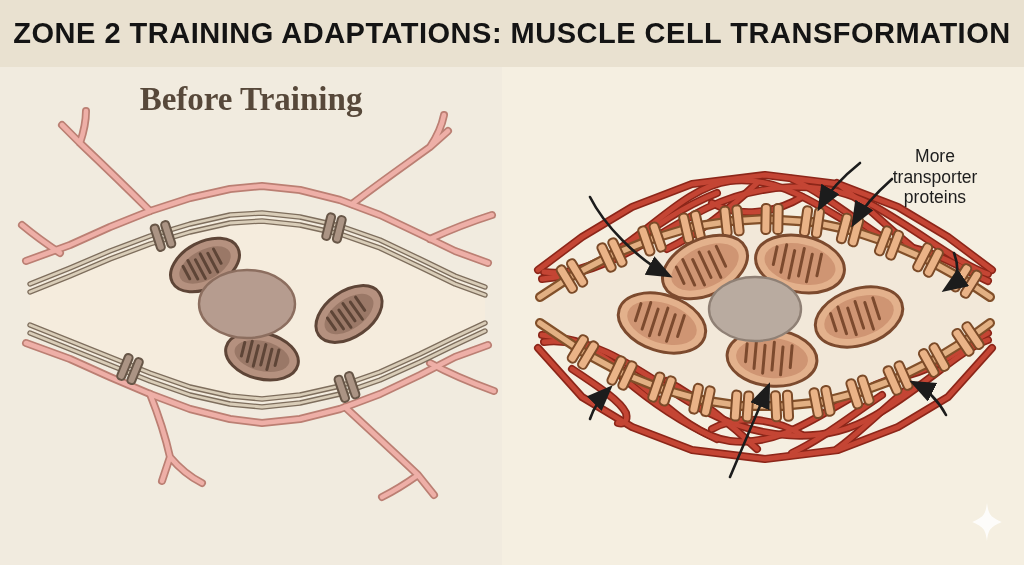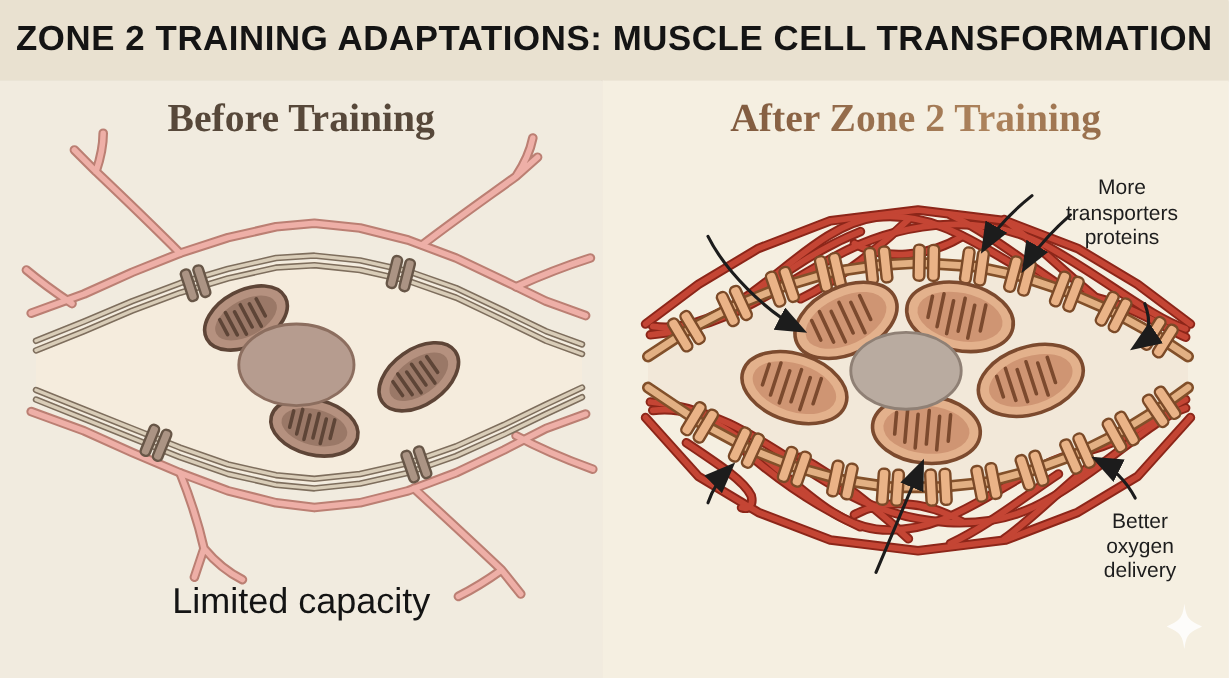--- a/index.html
+++ b/index.html
@@ -123,21 +123,20 @@
           </g>
           <g transform="translate(262 289) rotate(14)">
             <ellipse rx="37" ry="23" fill="var(--mito-left)" stroke="var(--mito-left-dark)" stroke-width="3"></ellipse>
             <ellipse rx="28" ry="15" fill="var(--mito-left-inner)" stroke="none"></ellipse>
             <path d="M -20,-9 L -20,5 M -13,-12 L -13,9 M -6,-9 L -6,12 M 1,-12 L 1,9 M 8,-9 L 8,12 M 15,-10 L 15,6" fill="none" stroke="var(--mito-left-dark)" stroke-width="3" stroke-linecap="round"></path>
           </g>
         </g>
       <ellipse cx="247" cy="237" rx="48" ry="34" fill="var(--nucleus-left)" stroke="var(--nucleus-left-dark)" stroke-width="2.4"></ellipse>
     </svg>
     <h2>Before Training</h2>
-    <div class="caption">Limited capacity</div>
   </section>
 
   <section class="panel right">
     <svg class="cellsvg" viewBox="0 0 522 498">
       <defs>
         <marker id="ah" markerWidth="10" markerHeight="10" refX="8" refY="4" orient="auto">
           <path d="M0,0 L10,4 L0,8 Z" fill="var(--arrow)"></path>
         </marker>
       </defs>
       <path class="intR" d="M 38,230 L 70,209 110,188 150,172 190,160 230,154 263,152 310,155 348,163 387,176 426,193 464,214 488,230 L 488,256 466,272 432,293 396,311 358,325 320,335 280,339 240,339 200,333 160,322 120,306 81,285 38,256 Z"></path>
@@ -290,24 +289,21 @@
       <g>
         <path class="arrow" marker-end="url(#ah)" d="M 88,130 C 102,158 135,192 166,208"></path>
         <path class="arrow" marker-end="url(#ah)" d="M 358,96 C 338,112 326,126 318,140"></path>
         <path class="arrow" marker-end="url(#ah)" d="M 390,112 C 372,128 360,142 352,156"></path>
         <path class="arrow" marker-end="url(#ah)" d="M 452,186 C 458,202 456,214 444,222"></path>
         <path class="arrow" marker-end="url(#ah)" d="M 88,352 C 92,340 99,330 107,322"></path>
         <path class="arrow" marker-end="url(#ah)" d="M 228,410 L 266,320"></path>
         <path class="arrow" marker-end="url(#ah)" d="M 444,348 C 436,333 426,323 412,316"></path>
       </g>
     </svg>
-    <h2>After Zone 2 Training</h2>
-    <div class="label" style="left:433px;top:79px">More transporters
+    <div class="label" style="left:433px;top:79px">More transporter
 proteins</div>
-    <div class="label" style="left:448px;top:357px">Better oxygen
-delivery</div>
     <div class="sparkle">
       <svg viewBox="0 0 40 40" width="42" height="42">
         <path d="M20,2 C21.5,13 23,15 34,20 C23,25 21.5,27 20,38 C18.5,27 17,25 6,20 C17,15 18.5,13 20,2" fill="#ffffff"></path>
       </svg>
     </div>
   </section>
 </div>
 
 </body></html>

